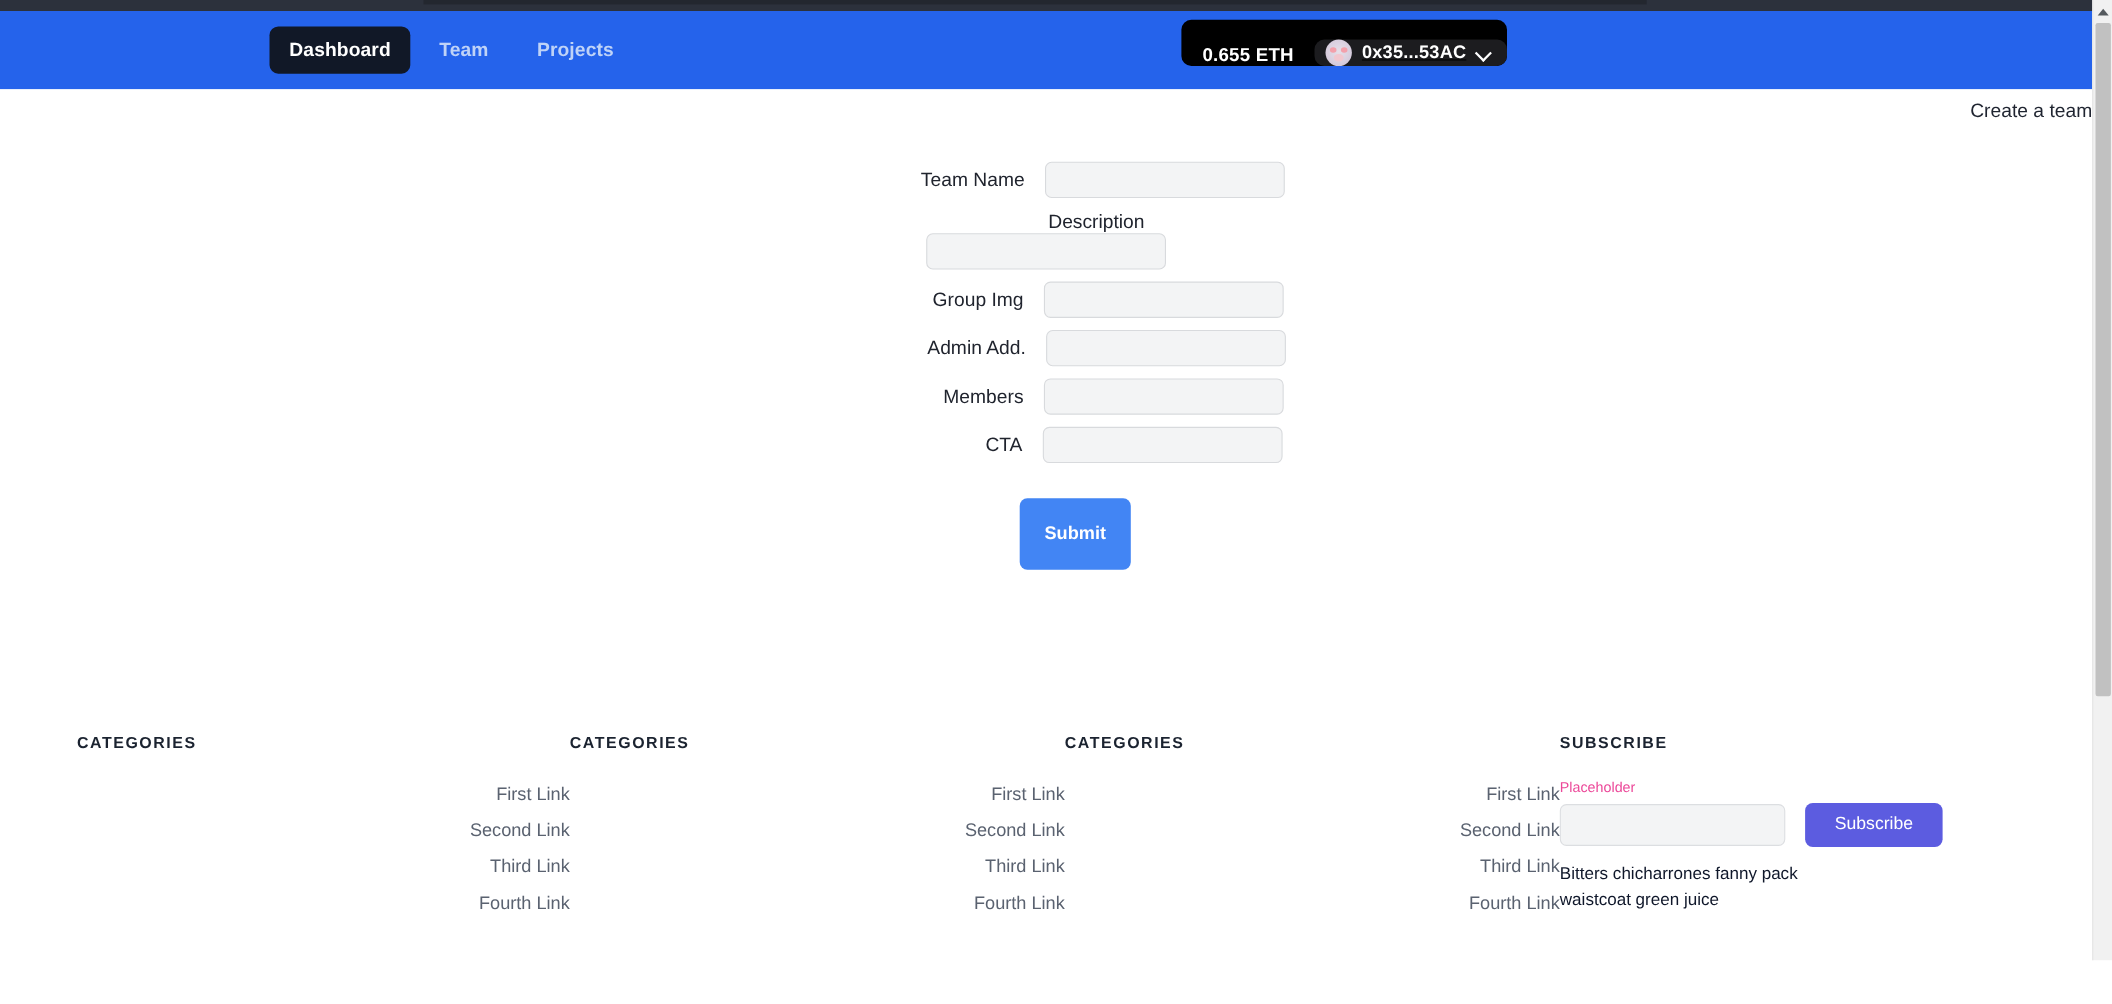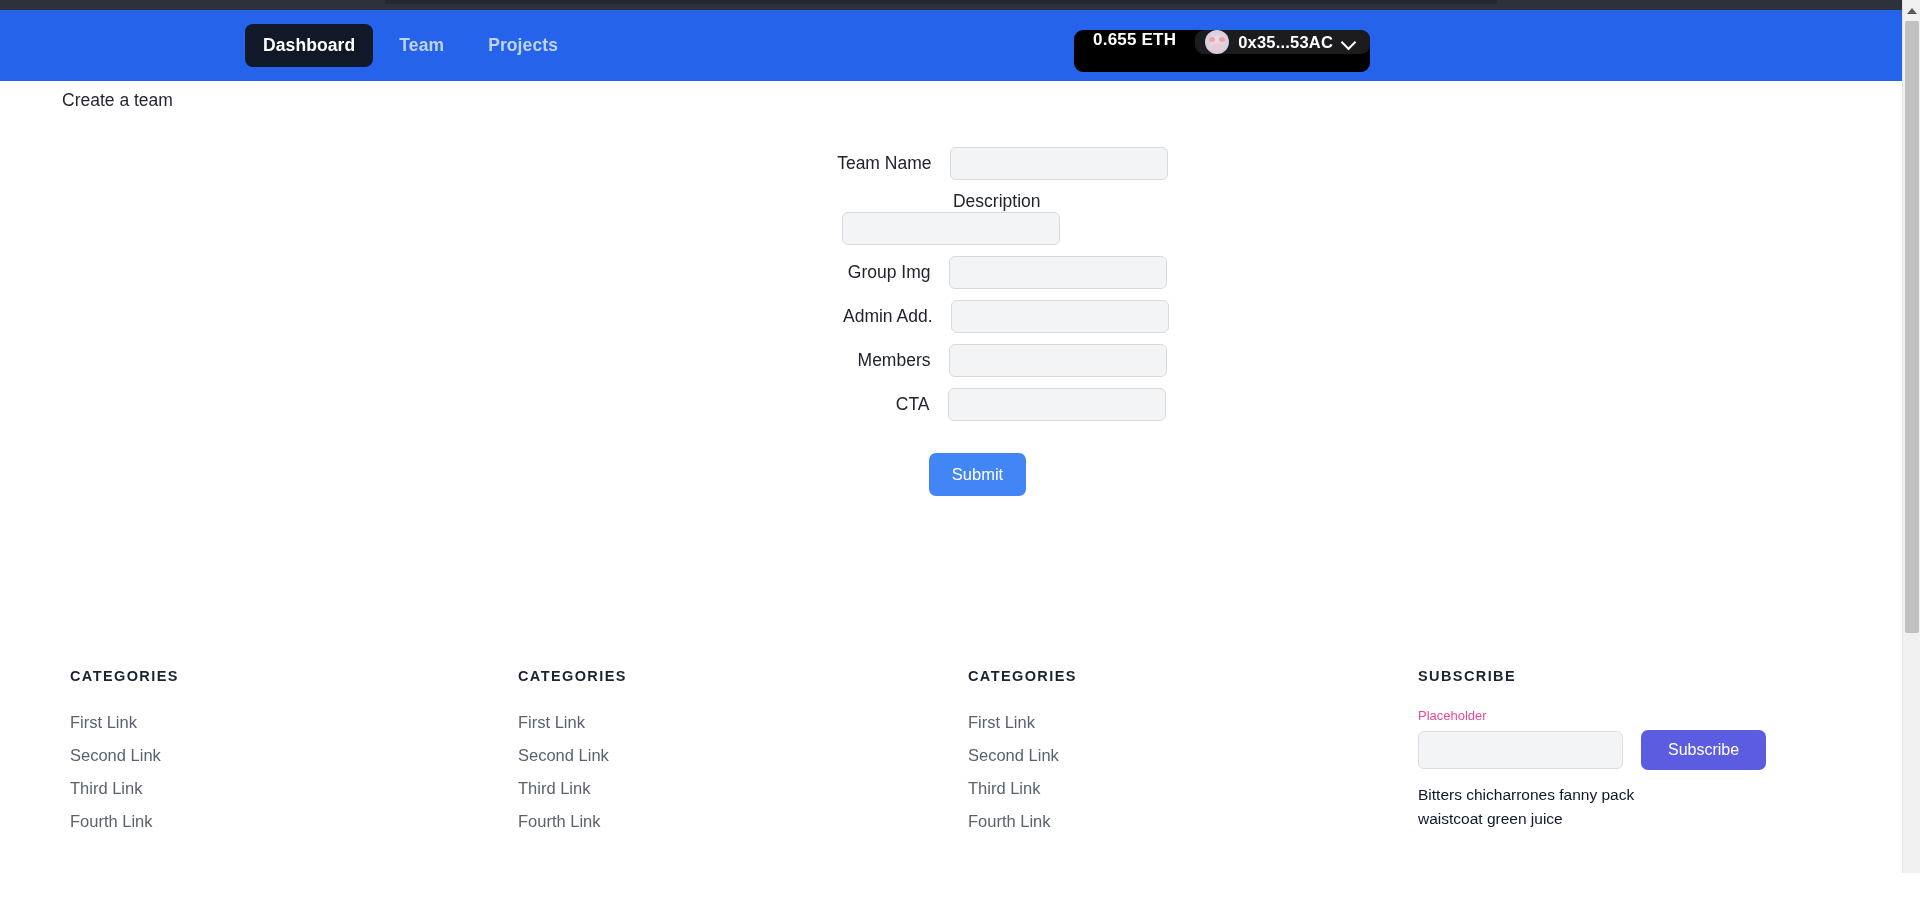--- a/index.html
+++ b/index.html
@@ -66,27 +66,28 @@
   }
   .nav-link.active {
     background: #111827;
     color: #ffffff;
   }
 
   
   .wallet {
     position: absolute;
     right: 532px;
-    top: 20px;
+    top: 8px;
     height: 42px;
     display: flex;
-    align-items: flex-start;
+    align-items: flex-end;
     background: #000000;
     border-radius: 9px;
     overflow: hidden;
+    text-decoration: underline;
   }
   .wallet-balance {
     display: flex;
     align-items: center;
     padding: 0 19px;
     color: #ffffff;
     font-size: 17px;
     font-weight: bold;
     letter-spacing: 0.2px;
     white-space: nowrap;
@@ -147,21 +148,21 @@
     transform: rotate(45deg);
   }
 
   
   .main {
     position: absolute;
     top: 81px; left: 0;
     width: 1902px;
   }
   .section-title {
-    text-align: left;
+    text-align: right;
     font-size: 17.5px;
     color: #1f2430;
     padding-top: 9px;
     margin-left: 62px;
   }
 
   .form {
     margin-top: 36px;
     display: flex;
     flex-direction: column;
@@ -203,24 +204,24 @@
   .submit-row {
     display: flex;
     justify-content: center;
     margin-top: 21px;
     padding-left: 53px;
   }
   .btn-submit {
     background: #4285f4;
     color: #ffffff;
     font-size: 16.5px;
-    font-weight: normal;
+    font-weight: bold;
     border: none;
     border-radius: 7px;
-    padding: 12px 23px;
+    padding: 23px 23px;
     cursor: pointer;
     font-family: "Liberation Sans", sans-serif;
   }
 
   
   .footer {
     position: absolute;
     top: 668px; left: 0;
     width: 1902px;
     display: flex;
@@ -236,21 +237,21 @@
 
   .footer-heading {
     font-size: 14.5px;
     font-weight: bold;
     letter-spacing: 1.4px;
     color: #1b2330;
     margin-bottom: 24px;
   }
   .footer-links {
     list-style: none;
-    margin: 0; padding: 0;
+    margin: 0; padding: 0; text-align: right;
   }
   .footer-links li {
     margin-bottom: 4px;
   }
   .footer-link {
     font-size: 16.5px;
     color: #5a6270;
     text-decoration: none;
     line-height: 29px;
   }

